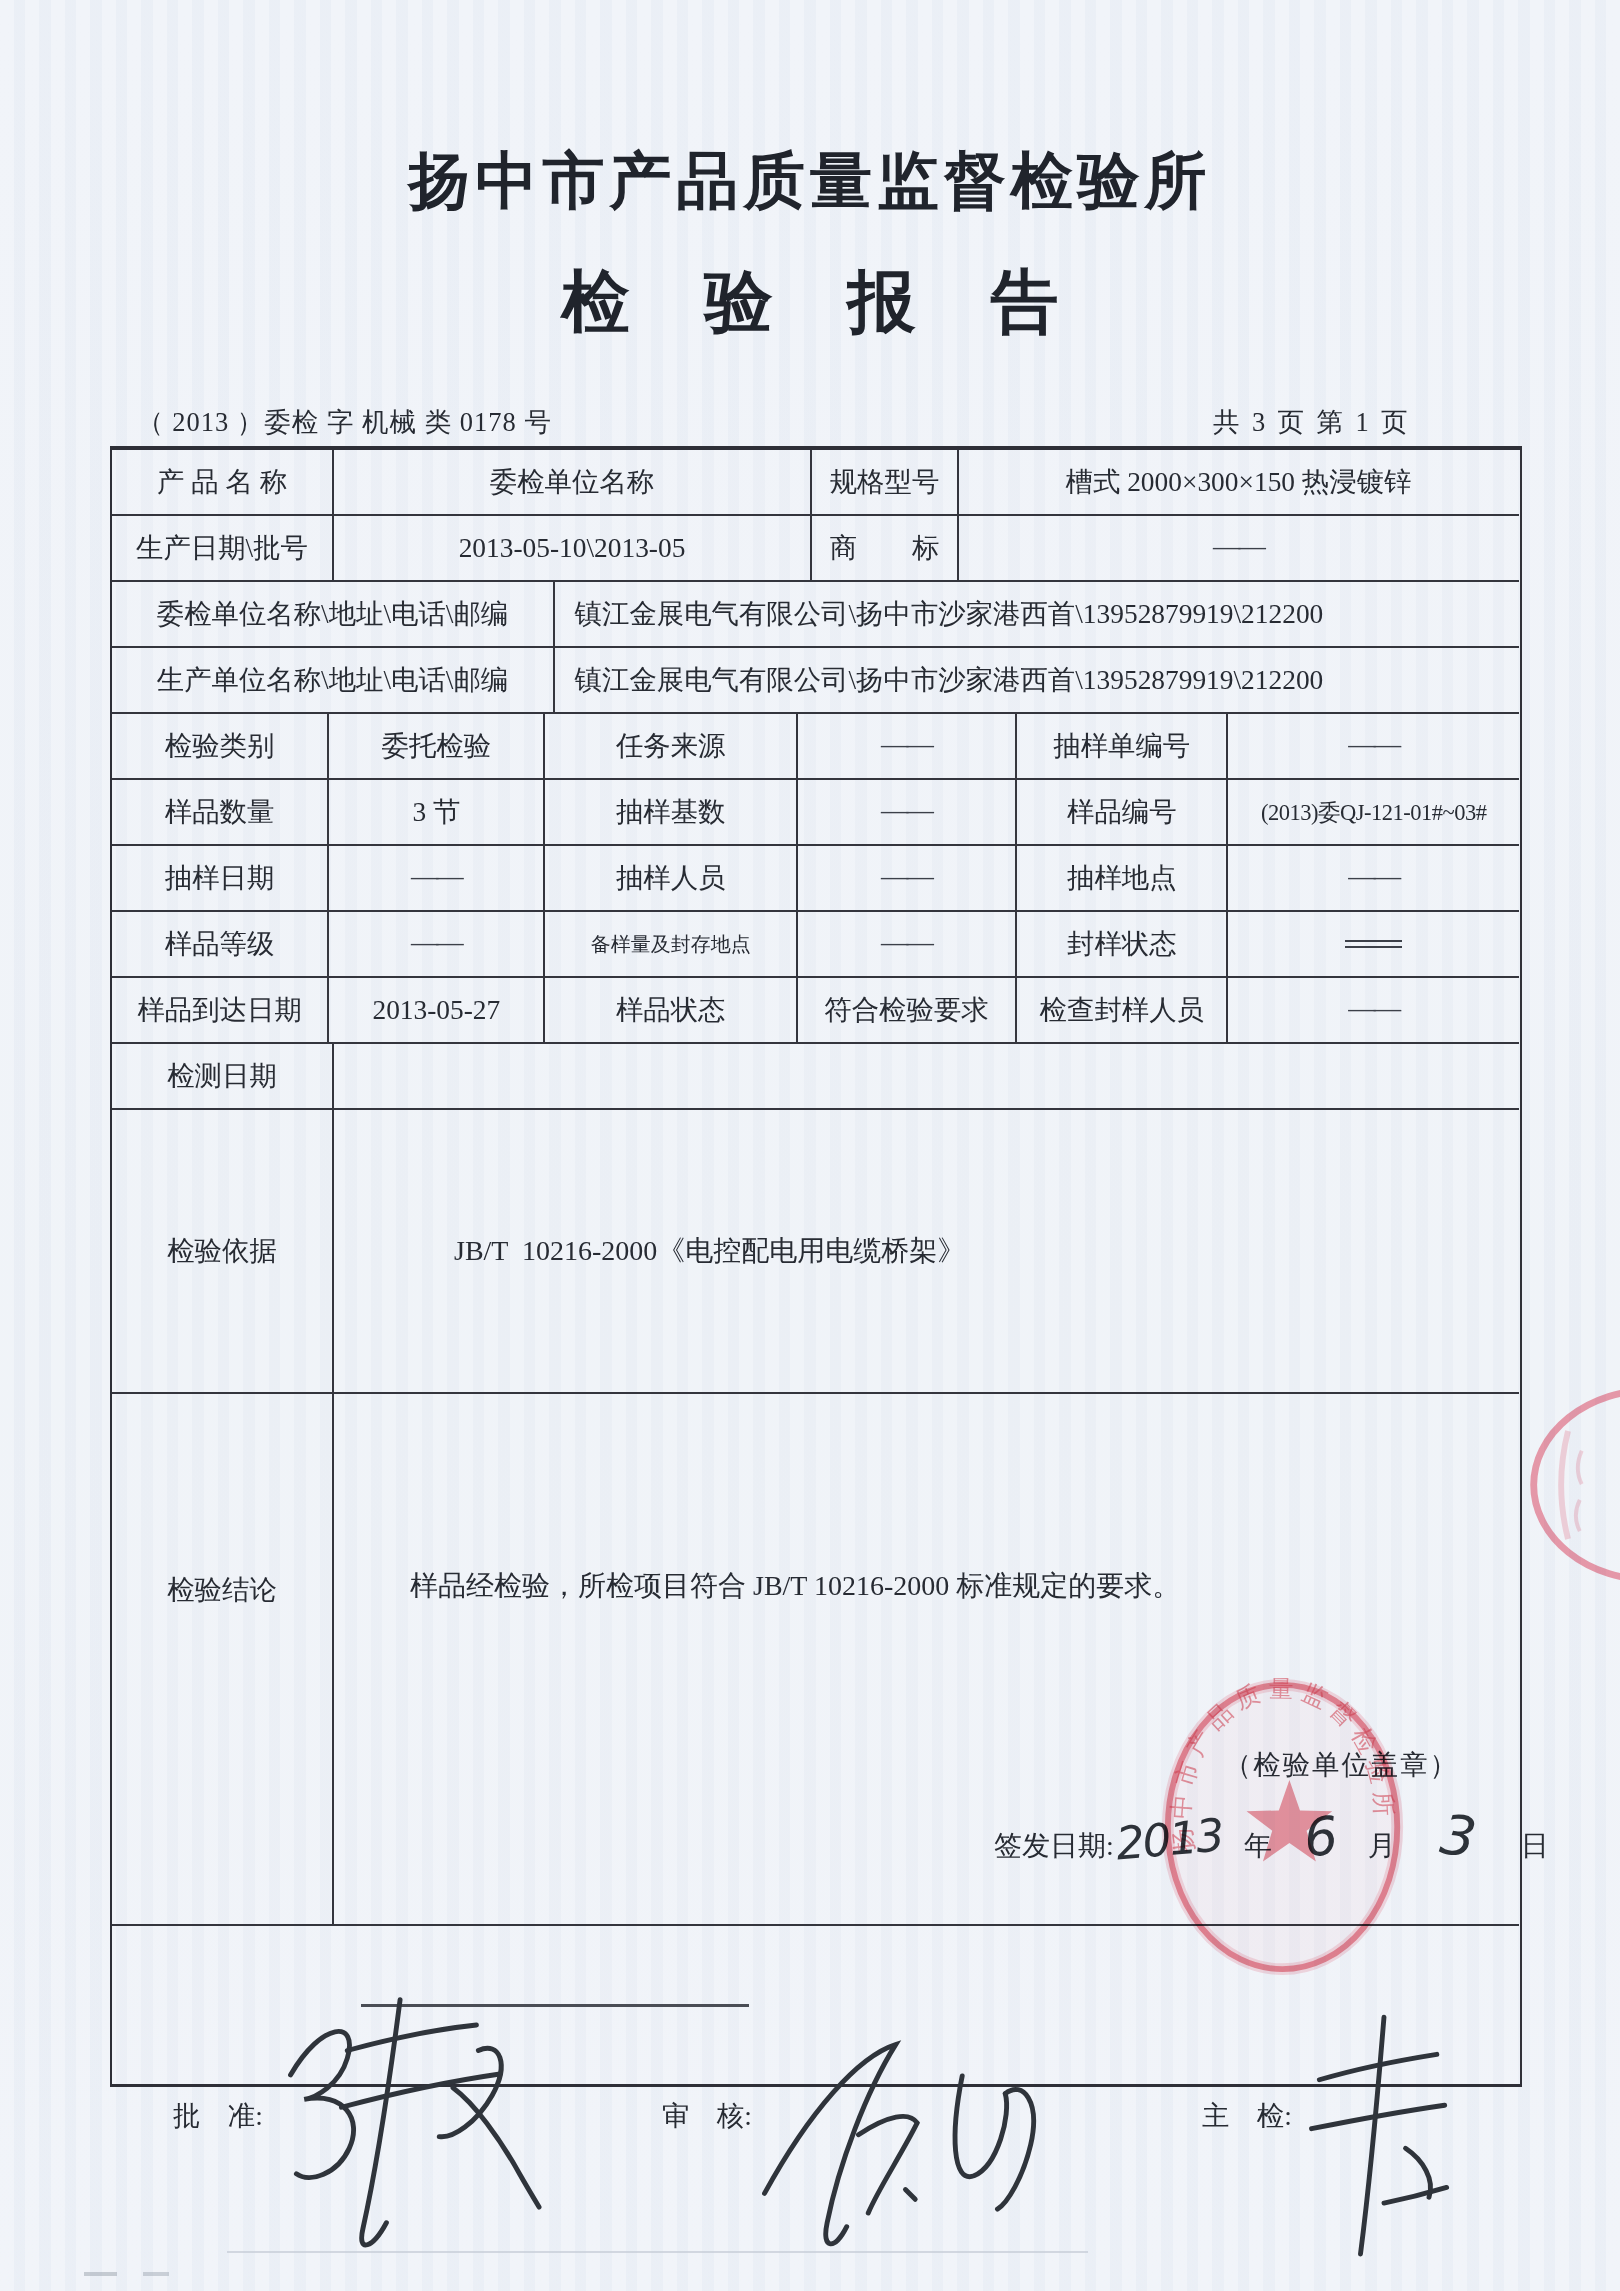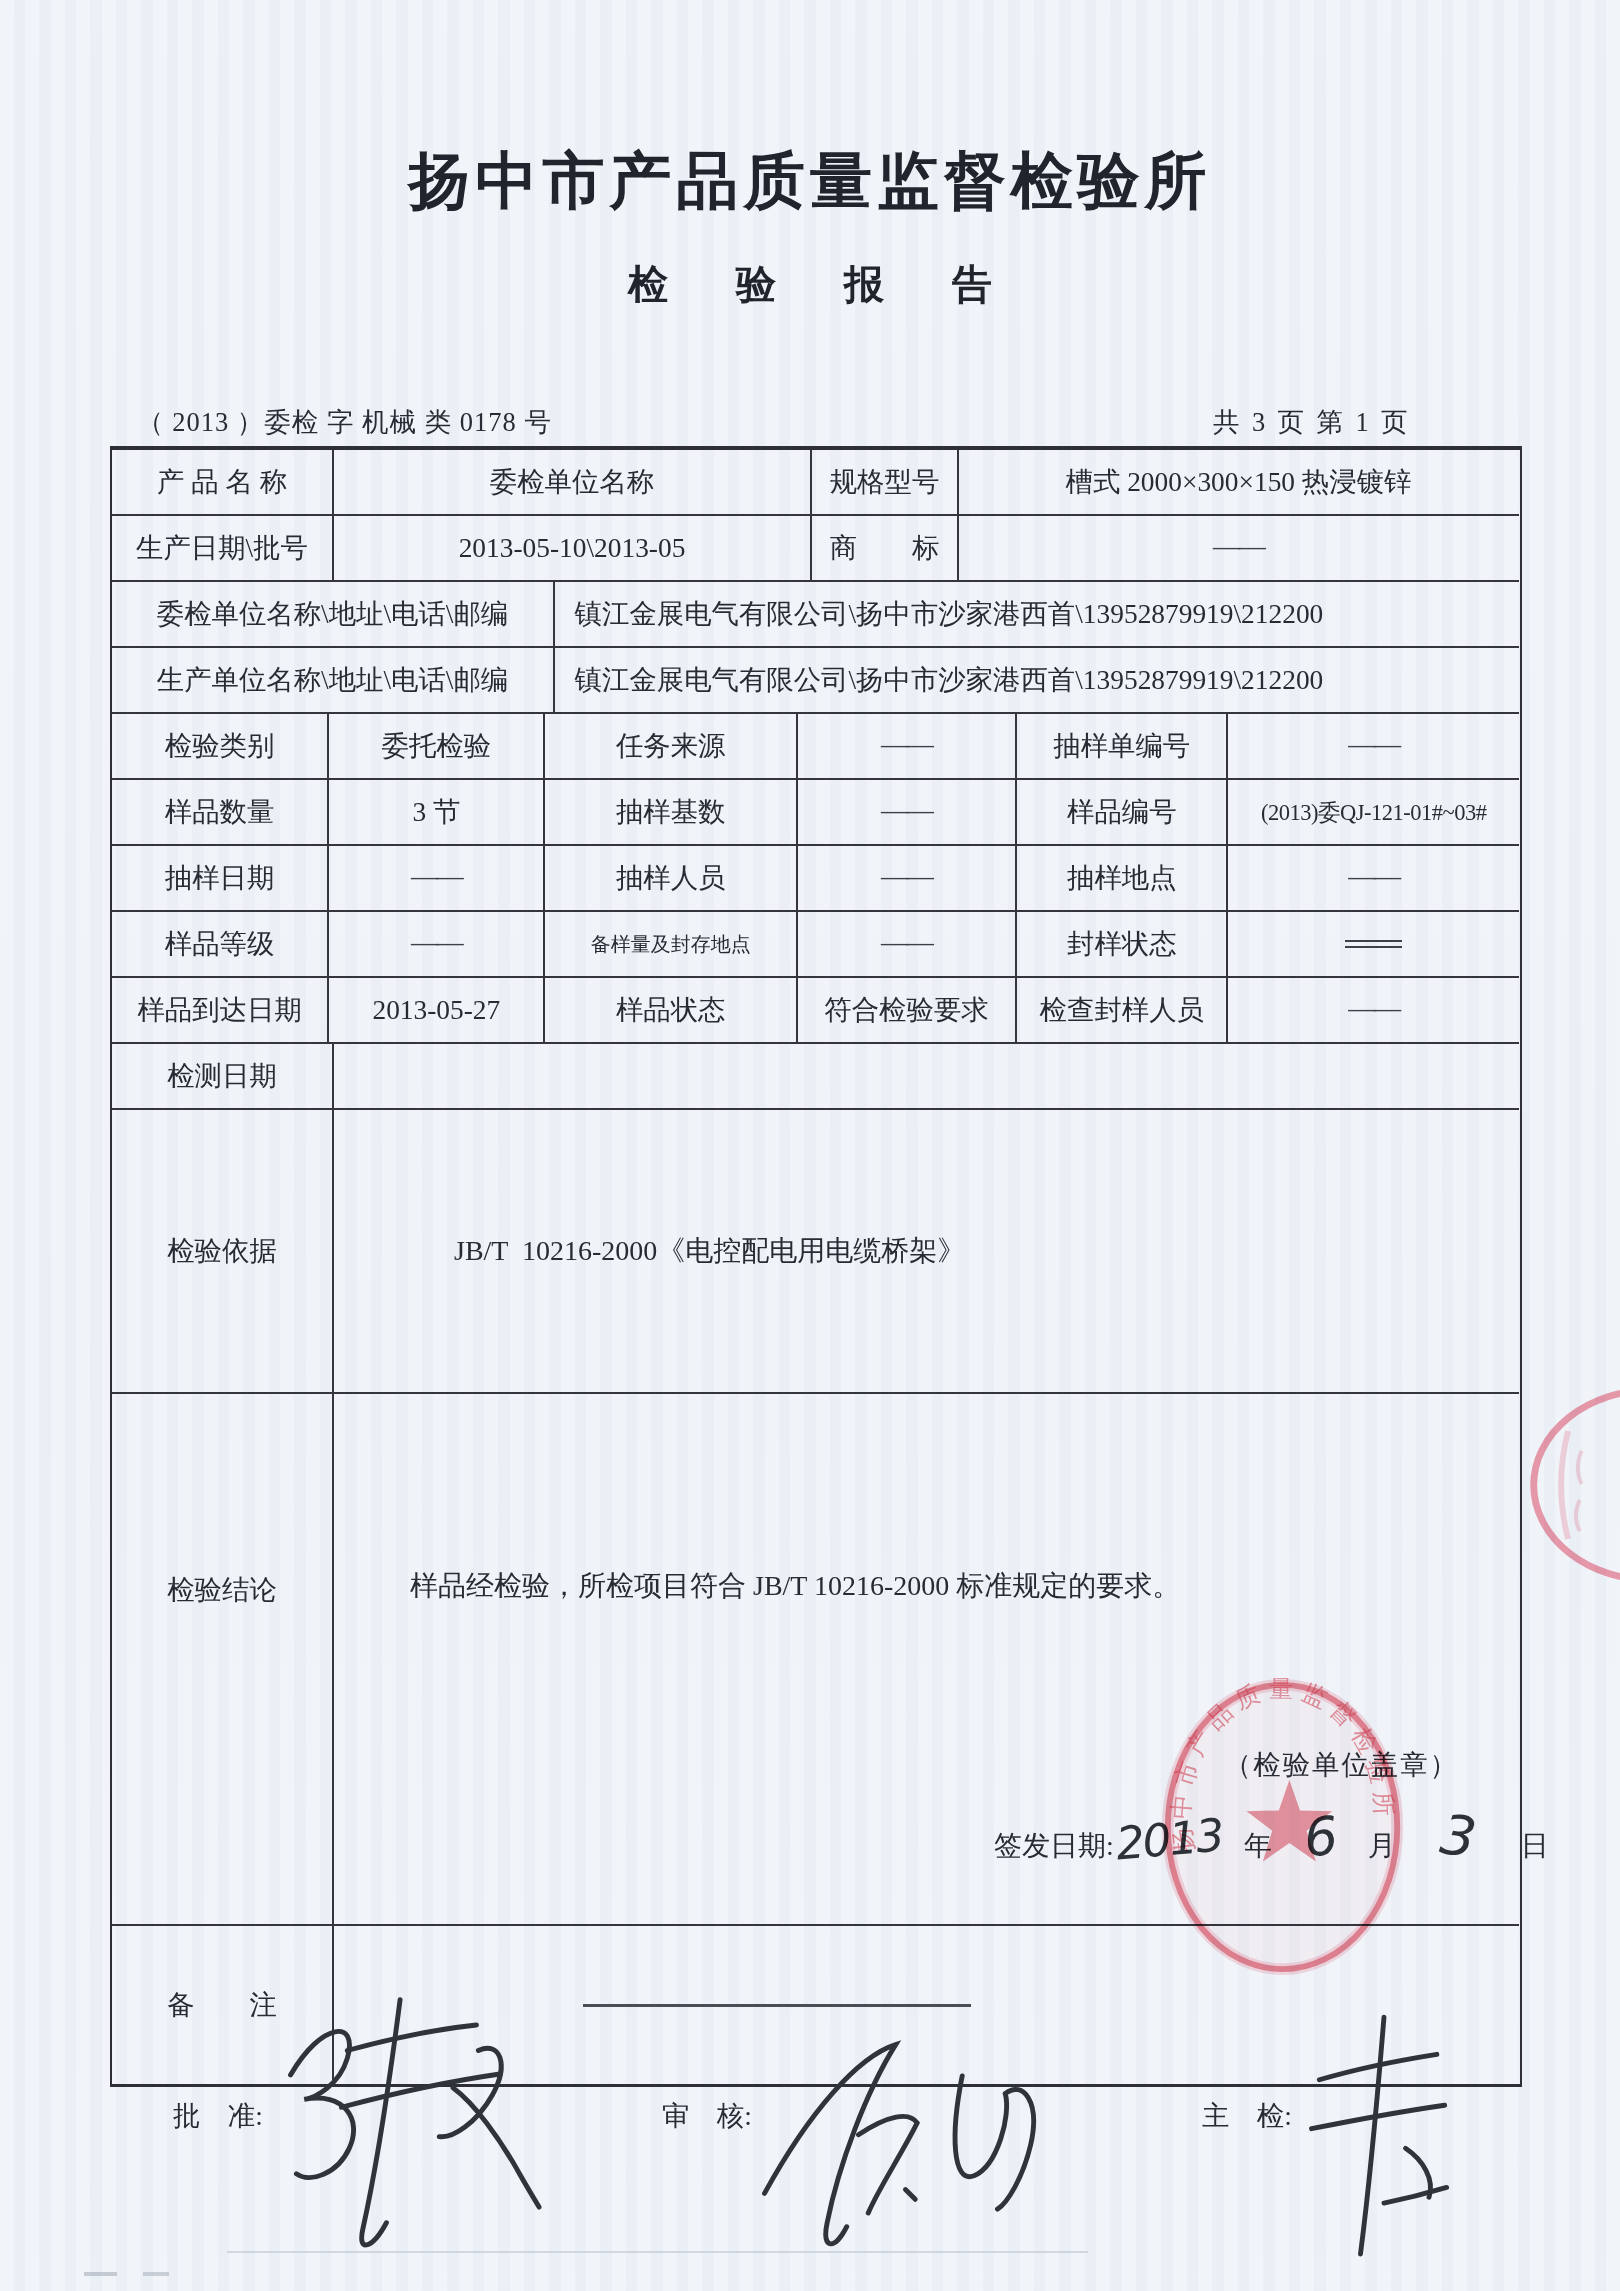--- a/index.html
+++ b/index.html
@@ -18,21 +18,21 @@
   }
   .abs{position:absolute;}
   
   .org-title{
     left:0;right:0;top:139px;text-align:center;
     font-size:62px;font-weight:bold;letter-spacing:4.9px;color:#20242c;
     white-space:pre;
   }
   .report-title{
     left:0;right:0;top:257px;text-align:center;
-    font-size:40px;font-weight:bold;letter-spacing:29px;text-indent:29px;color:#20242c;
+    font-size:68px;font-weight:bold;letter-spacing:29px;text-indent:29px;color:#20242c;
     white-space:pre;
   }
   .meta-no{left:137px;top:404px;font-size:26.5px;letter-spacing:1px;white-space:pre;}
   .meta-page{left:1213px;top:404px;font-size:26.5px;letter-spacing:2.9px;white-space:pre;}
   
   .rpt-table{
     left:110px;top:446px;width:1412px;height:1641px;
     box-sizing:border-box;
     border:2.9px solid #2e2f37;border-top-width:4.9px;border-bottom-width:3.9px;
     background:rgba(255,255,255,.06);
@@ -185,21 +185,20 @@
       <div class="tcell cWide end concl-cell">
         <div class="concl-text">样品经检验，所检项目符合 JB/T 10216-2000 标准规定的要求。</div>
         <div class="stamp-note">（检验单位盖章）</div>
         <div class="issue-line">
           <span>签发日期:</span><span class="hw hw-year">2013</span><span class="u-year">年</span><span class="hw hw-month">6</span><span class="u-month">月</span><span class="hw hw-day">3</span><span class="u-day">日</span>
         </div>
       </div>
     </div>
 
     <div class="trow h160 last">
-      <div class="tcell c1">备　　注</div>
       <div class="tcell cWide end">
         <span class="remark-line"></span>
       </div>
     </div>
   </div>
 
   <svg class="abs stamp" width="255" height="300" viewBox="0 0 260 306">
     <ellipse cx="128" cy="152" rx="117" ry="145" fill="none" stroke="rgba(221,65,80,0.62)" stroke-width="6"></ellipse>
     <ellipse cx="128" cy="152" rx="117" ry="145" fill="rgba(240,140,155,0.06)" stroke="rgba(236,120,140,0.25)" stroke-width="12"></ellipse>
     <polygon points="135,104 145.8,135.1 178.7,135.8 152.5,155.7 162,187.2 135,168.4 108,187.2 117.5,155.7 91.3,135.8 124.2,135.1" fill="rgba(222,70,85,0.55)"></polygon>

